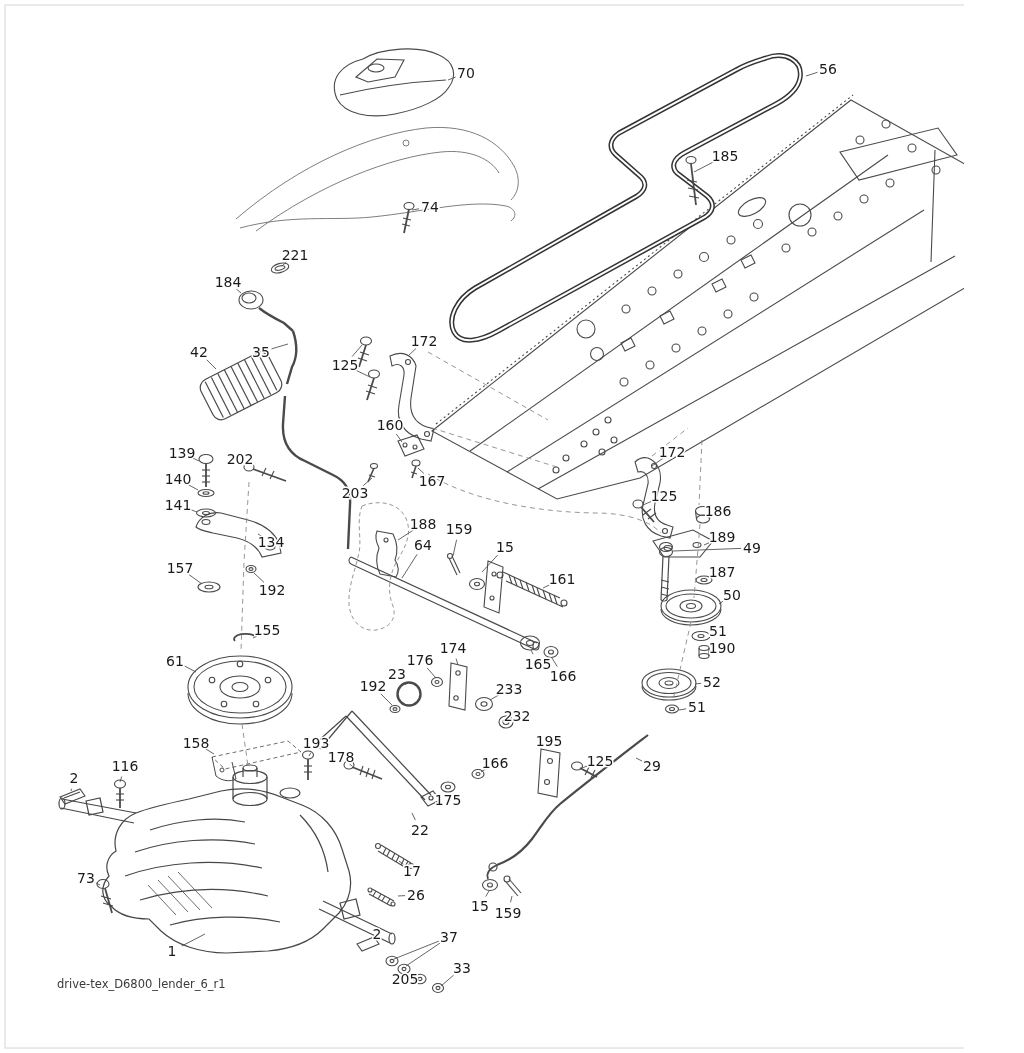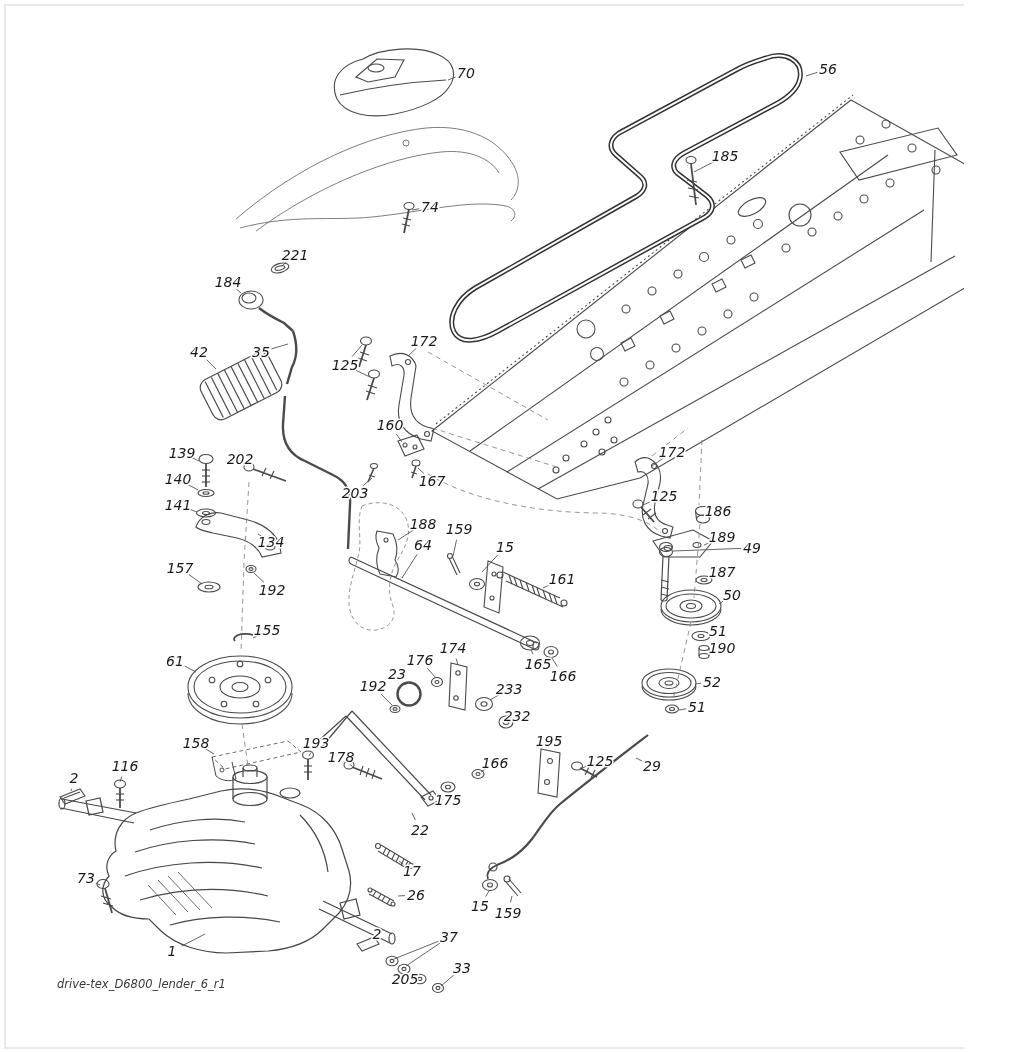--- a/index.html
+++ b/index.html
@@ -1,17 +1,17 @@
 <!DOCTYPE html>
 <html><head>
 <meta charset="utf-8">
 <title>drive-tex_D6800_lender_6_r1</title>
 <style>
   html,body{margin:0;padding:0;background:#ffffff;}
-  .stage{width:964px;height:1053px;background:#fff;position:relative;font-family:"DejaVu Sans",sans-serif;overflow:hidden;font-style:italic;}
+  .stage{width:964px;height:1053px;background:#fff;position:relative;font-family:"DejaVu Sans",sans-serif;overflow:hidden;}
   svg{display:block;}
   text.callout{font-family:"DejaVu Sans",sans-serif;font-size:14px;fill:#1a1a1a;text-anchor:middle;dominant-baseline:central;paint-order:stroke;stroke:#ffffff;stroke-width:3px;}
   text.footer{font-family:"DejaVu Sans",sans-serif;font-size:11.5px;fill:#3a3a3a;}
 </style>
 </head>
 <body>
 
 <div class="stage">
 <svg viewBox="0 0 1024 1053" width="1024" height="1053" xmlns="http://www.w3.org/2000/svg">
 

